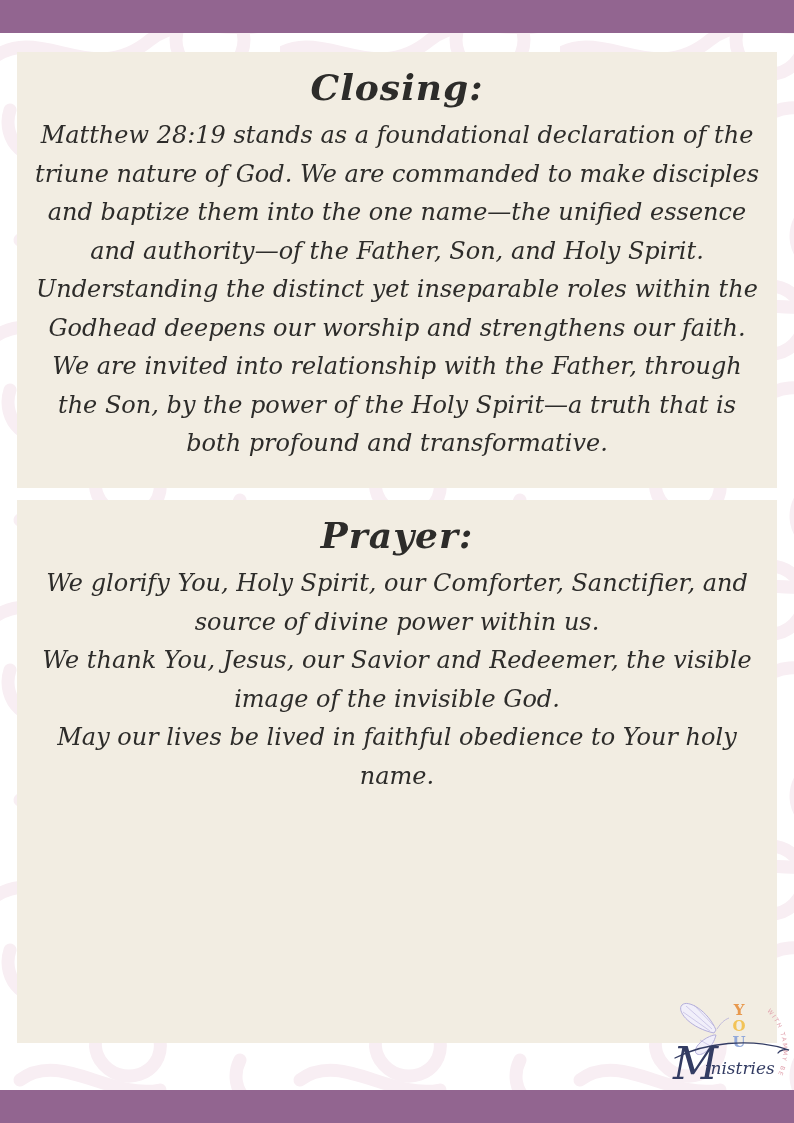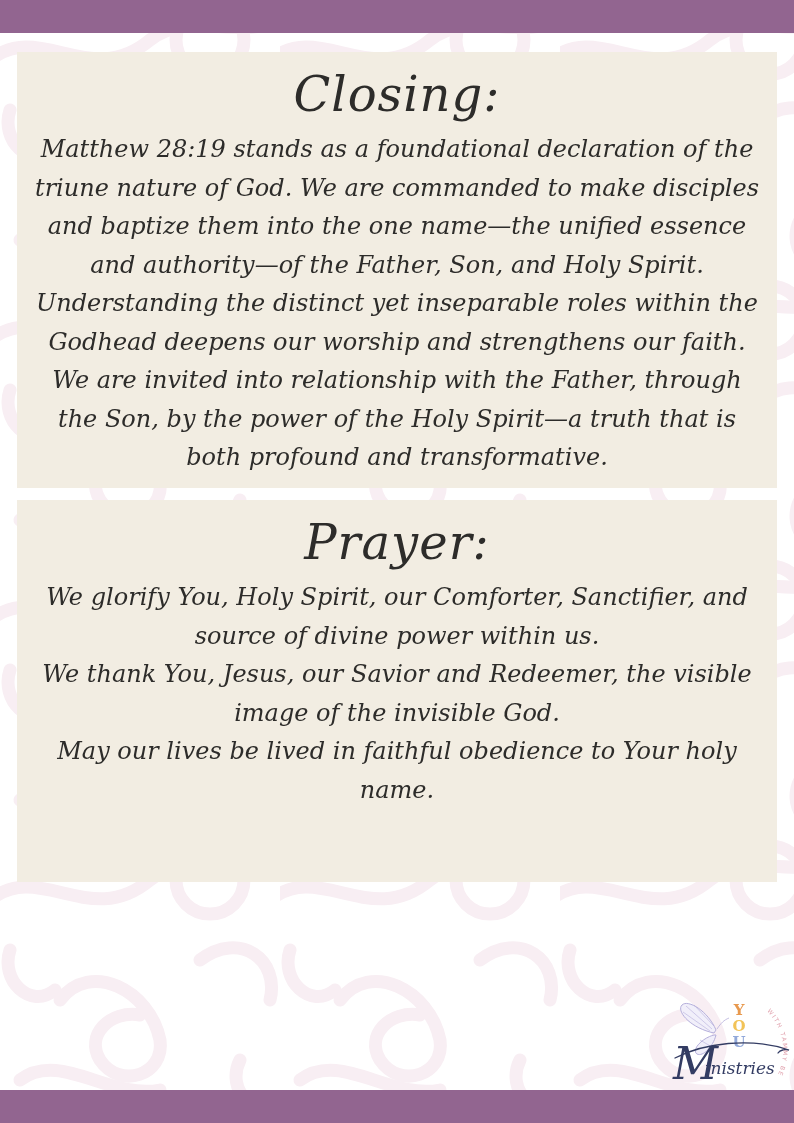--- a/index.html
+++ b/index.html
@@ -22,25 +22,25 @@
   .bar.bottom { bottom: 0; }
   .panel {
     position: absolute; left: 17px; width: 760px;
     background: #f2ede2;
     color: #2d2c2a;
     text-align: center;
     box-sizing: border-box;
     padding: 0 14px;
   }
   .panel.closing { top: 52px; height: 436px; }
-  .panel.prayer  { top: 500px; height: 382px; }
+  .panel.prayer  { top: 500px; height: 543px; }
   .panel-heading {
-    font-size: 48px;
+    font-size: 36px;
     font-style: italic;
-    font-weight: normal;
+    font-weight: bold;
     letter-spacing: 1px;
     margin: 14px 0 8px 0;
   }
   .panel-body, .pline {
     font-size: 24px;
     font-style: italic;
     line-height: 38.5px;
     margin: 0;
   }
   .logo {

